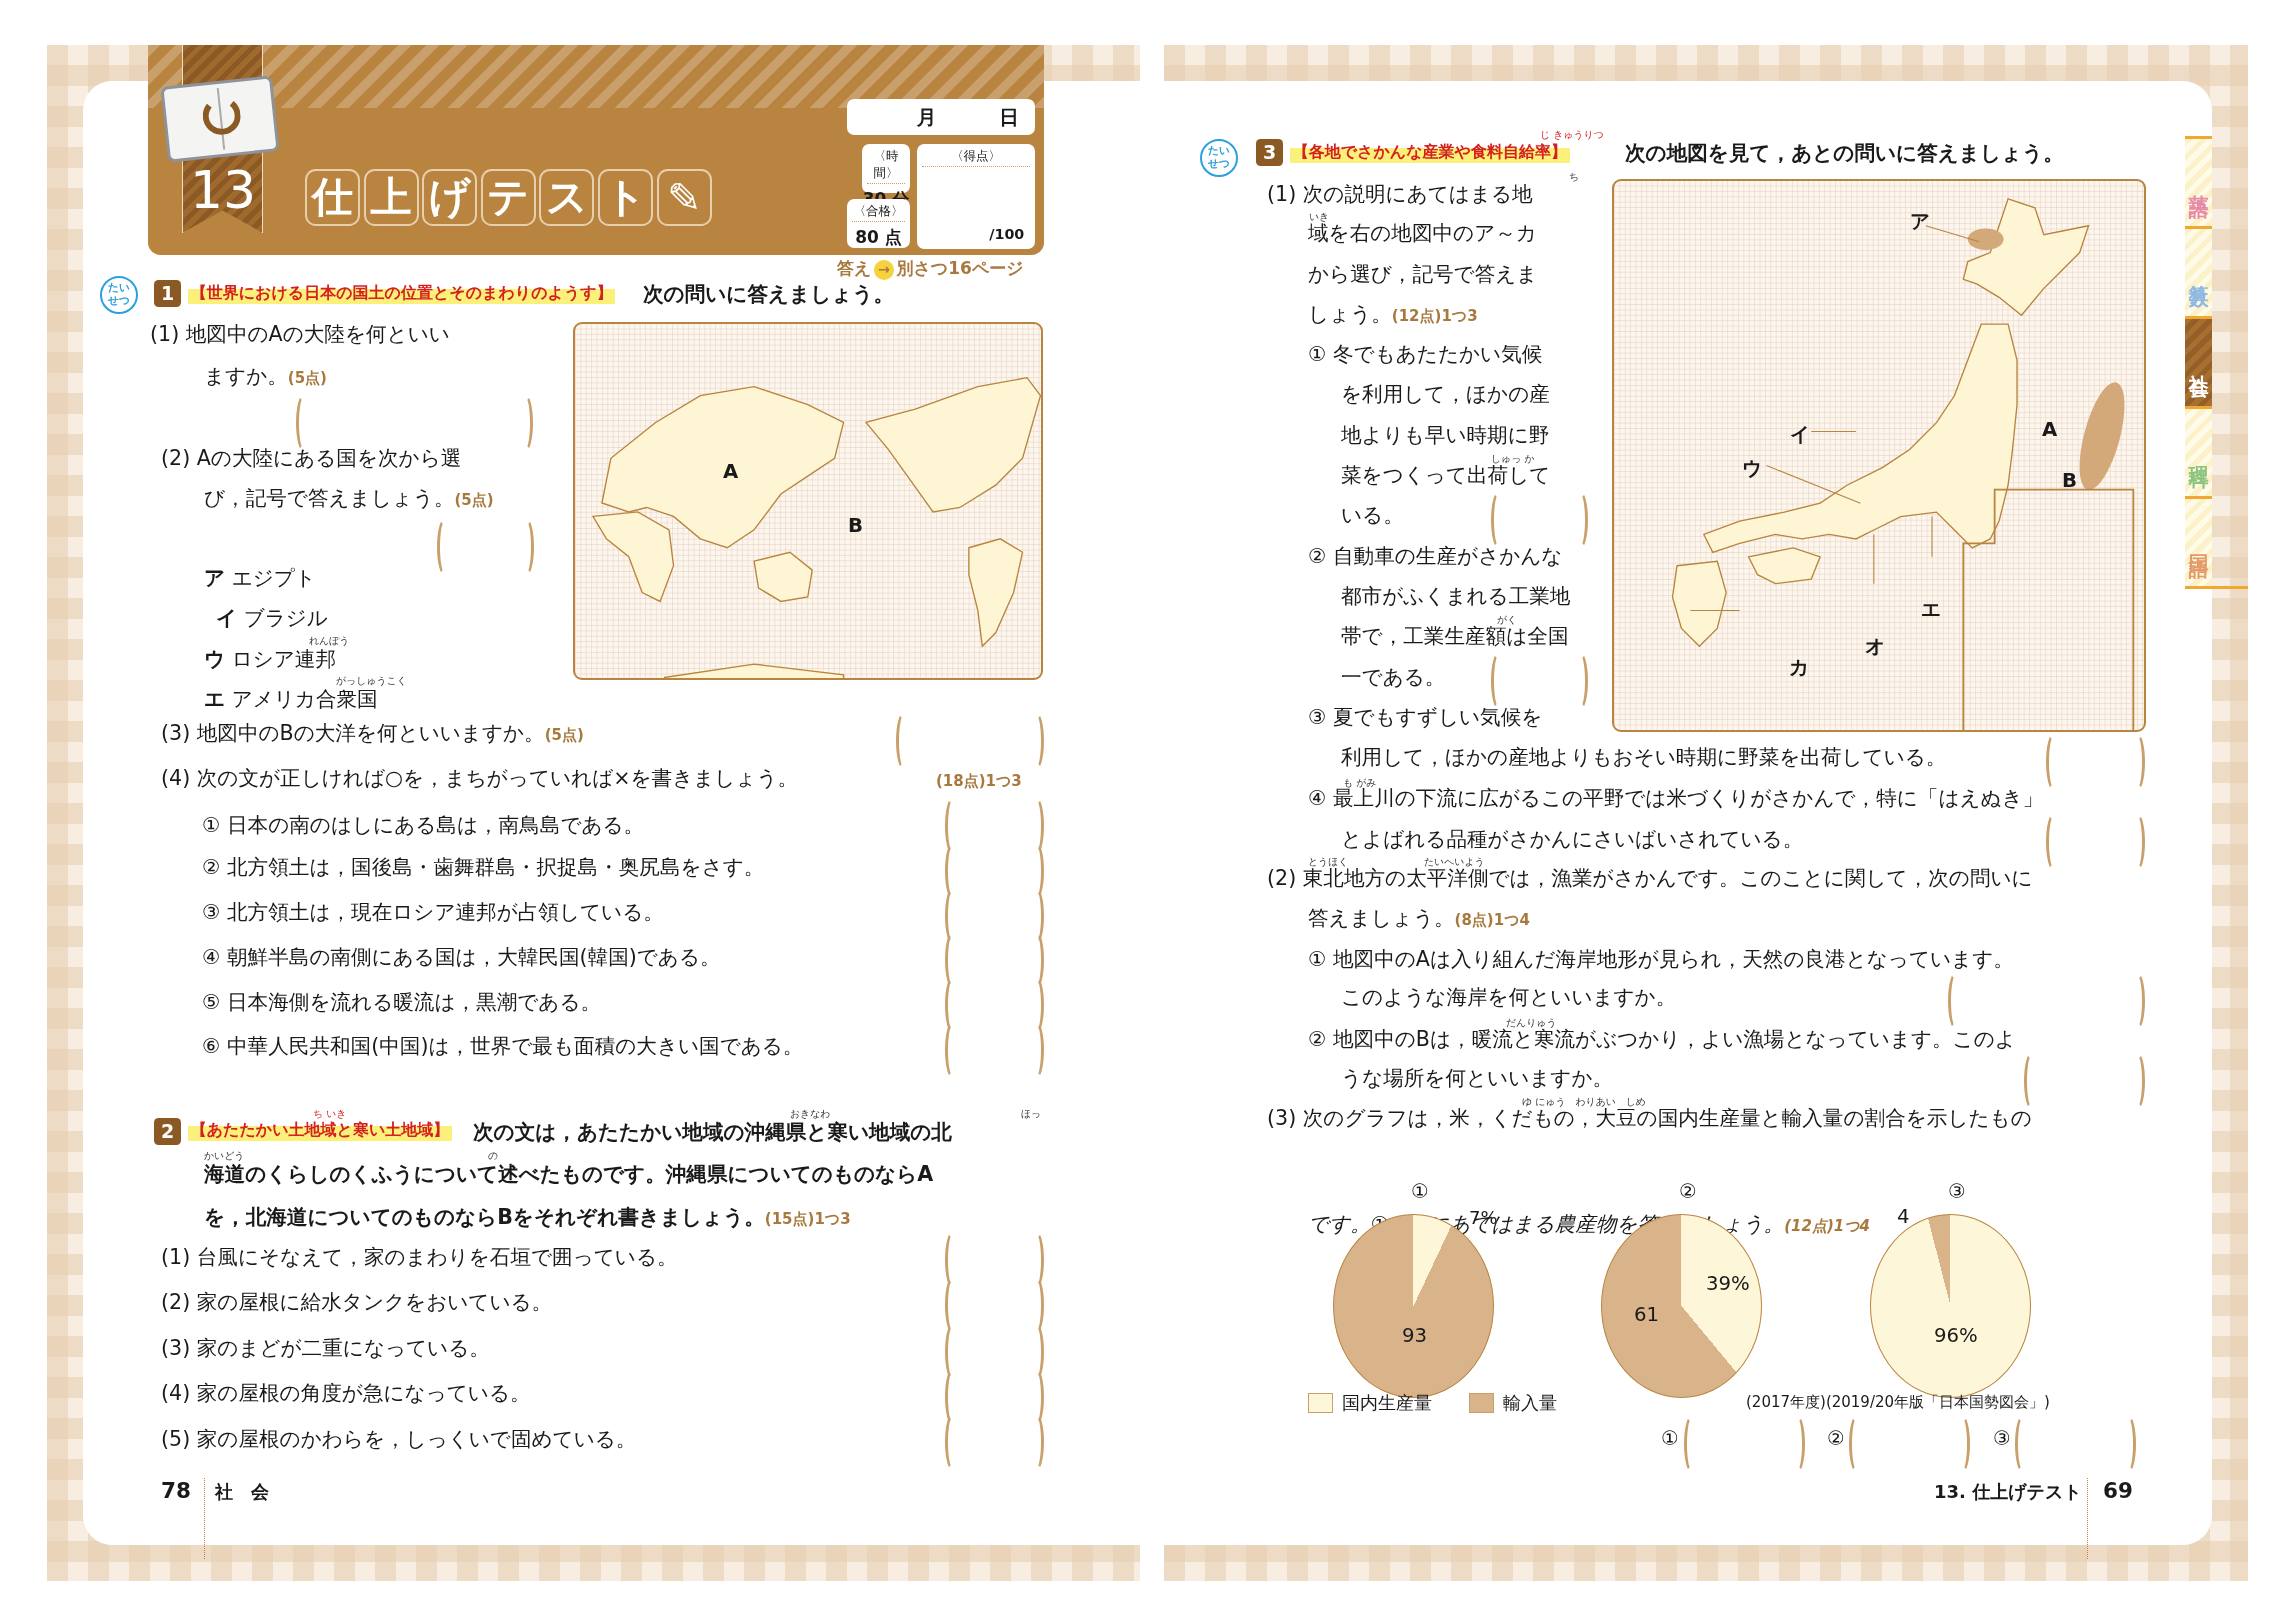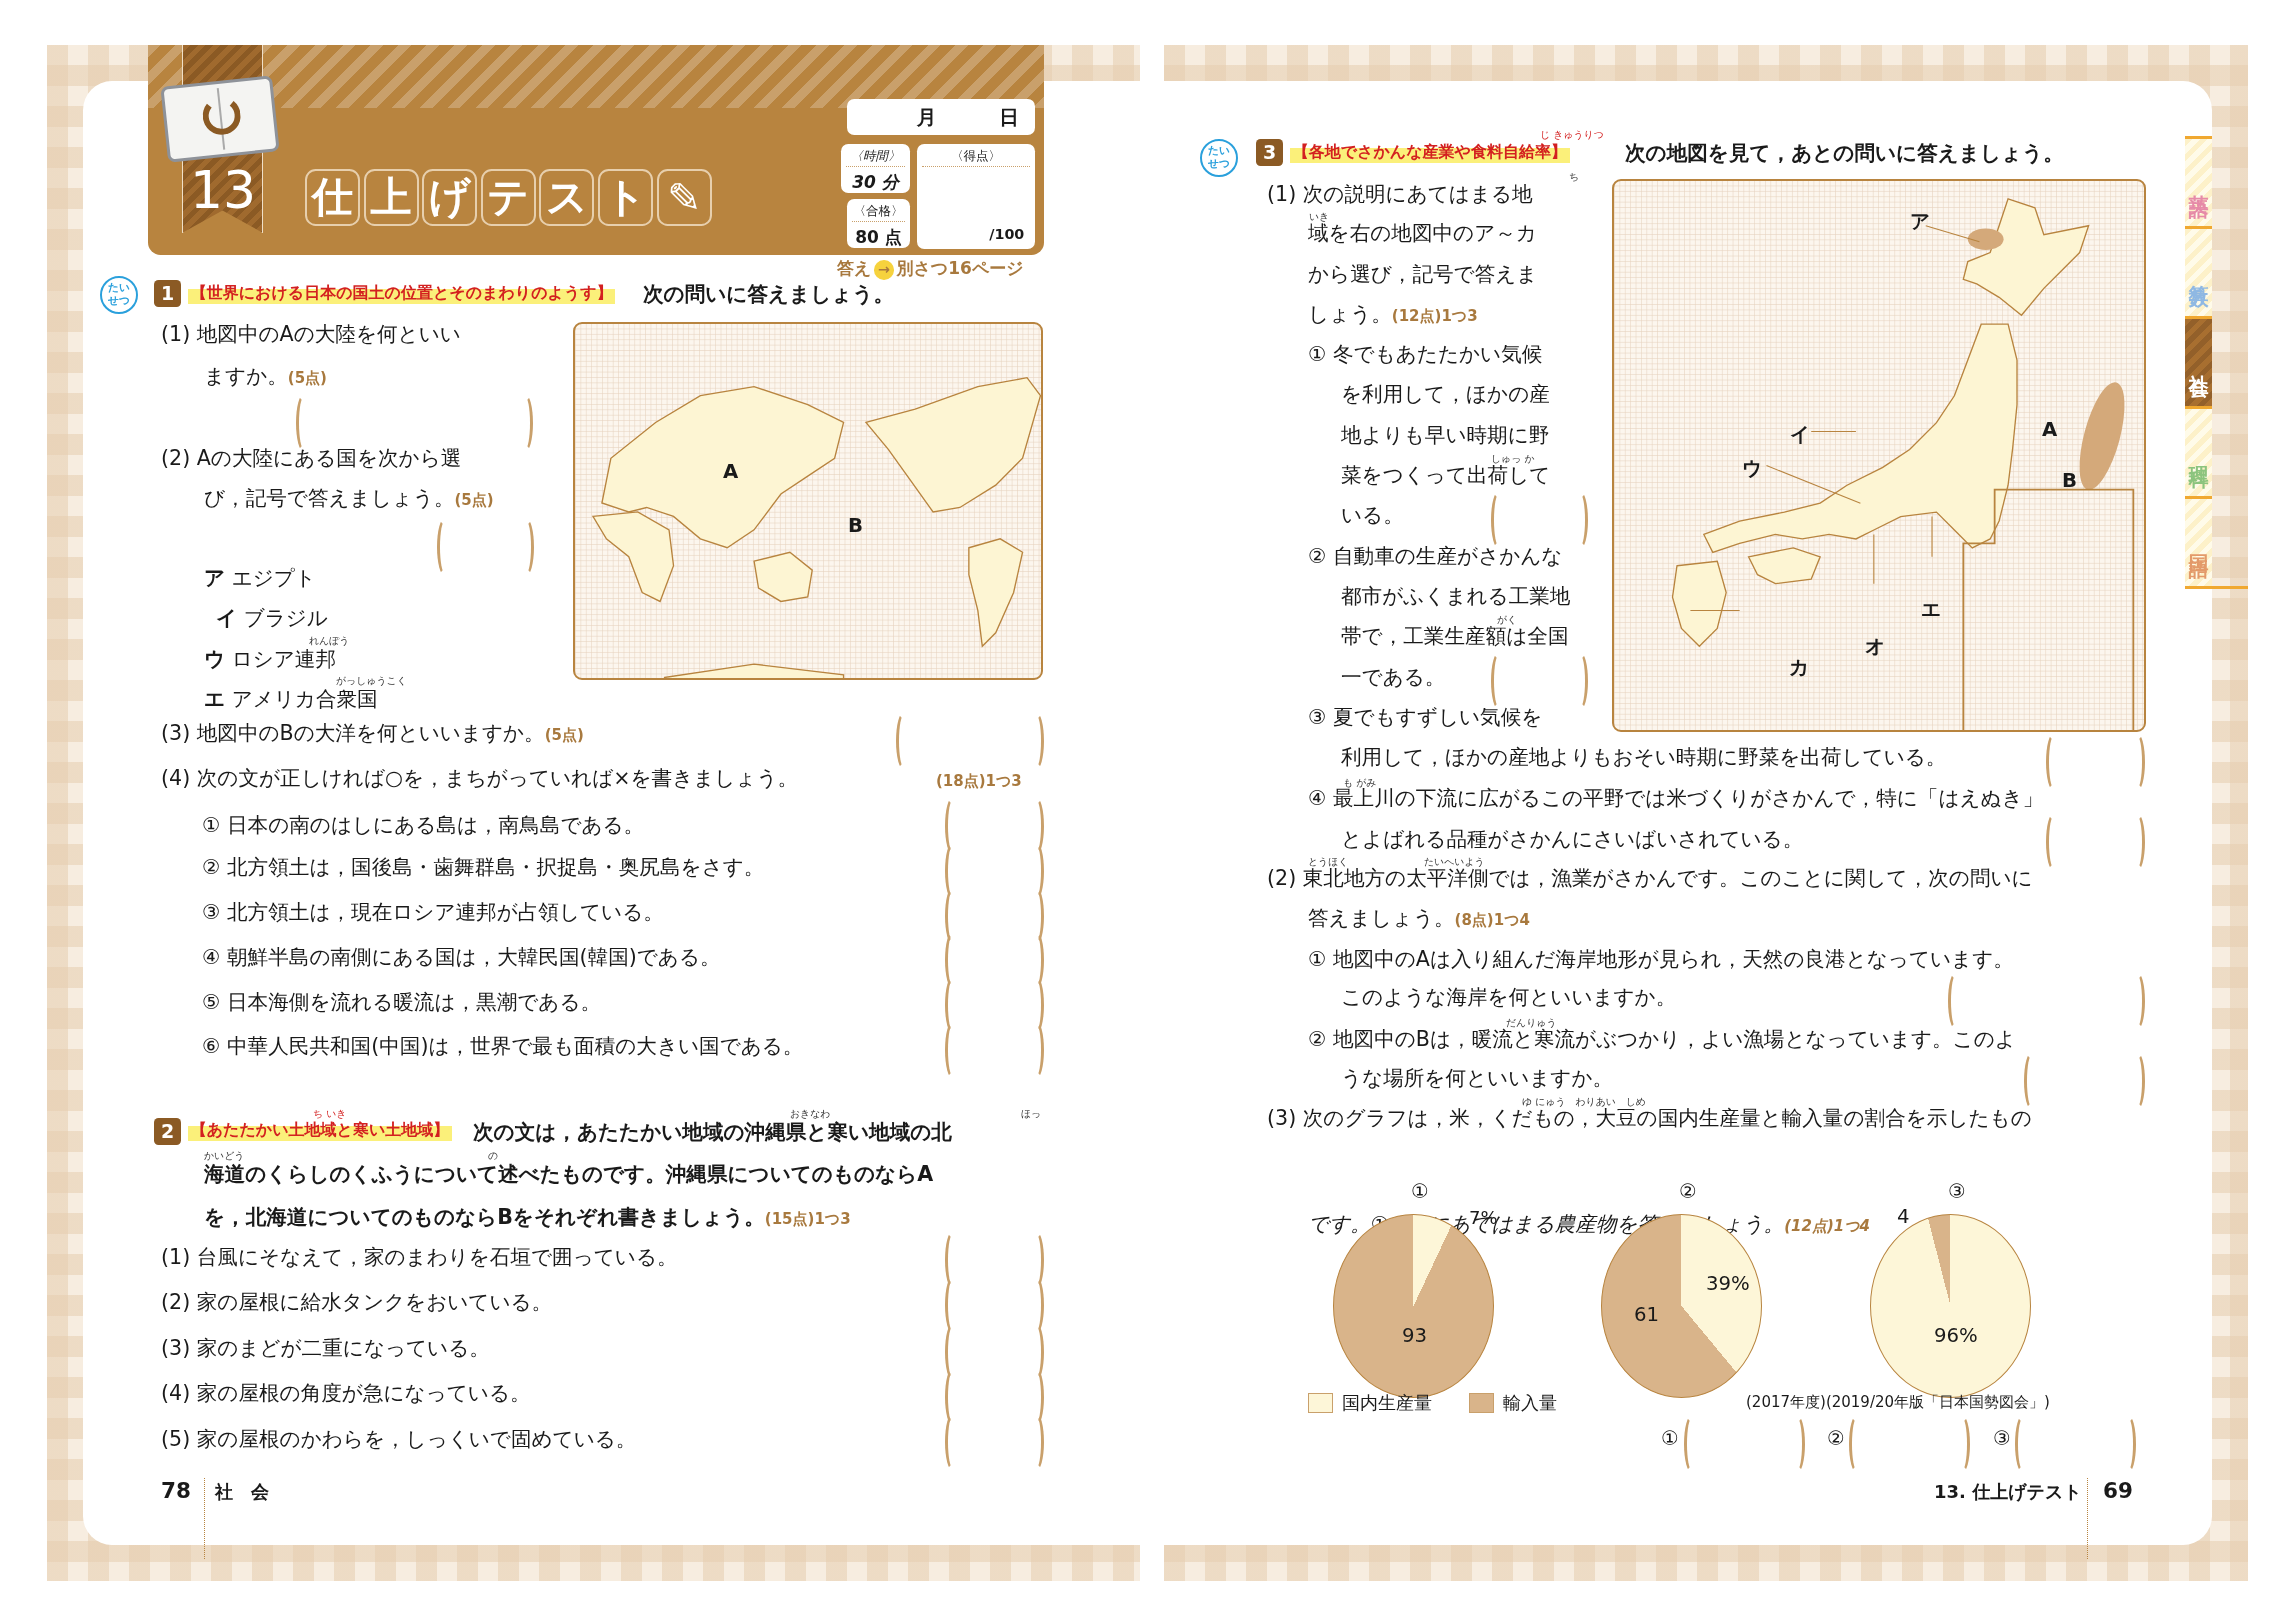--- a/index.html
+++ b/index.html
@@ -48,21 +48,21 @@
   }
   .title-row { position: absolute; left: 157px; top: 124px; display: flex; gap: 3.6px; }
   .title-char {
     width: 55px; height: 57px; border: 2.7px solid #e7cfad; border-radius: 10.7px;
     color: #fff; font-size: 41px; font-weight: bold; display: flex; align-items: center; justify-content: center;
   }
   .date-box { position: absolute; right: 9px; top: 54px; width: 188px; height: 36px; background: #fff; border-radius: 7.2px; display: flex; justify-content: flex-end; gap: 63px; padding-right: 16px; align-items: center; font-size: 19.7px; font-weight: bold; }
   .info-box { position: absolute; background: #fff; border-radius: 7.2px; text-align: center; font-size: 12.5px; }
   .info-box .lbl { border-bottom: 1.8px dotted #c9a06b; margin: 3.6px 5.4px; padding-bottom: 1.8px; }
   .info-box .val { font-size: 17px; font-weight: bold; margin-top: 3.6px; }
-  .time-box { right: 134px; top: 99px; width: 69px; height: 49px; font-style: italic; }
+  .time-box { right: 134px; top: 99px; width: 48px; height: 49px; }
   .pass-box { right: 134px; top: 154px; width: 63px; height: 49px; }
   .score-box { right: 9px; top: 99px; width: 118px; height: 105px; }
   .score-slash { position: absolute; right: 10.7px; bottom: 7.2px; font-size: 14.3px; font-weight: bold; }
 
   .answer-ref { position: absolute; left: 837px; top: 257px; font-size: 17px; color: #a8793e; font-weight: bold; }
   .answer-ref .arrow { display: inline-block; width: 19.7px; height: 19.7px; border-radius: 50%; background: #f6d23d; color: #a8793e; text-align: center; line-height: 19.7px; font-size: 14.3px; margin: 0 2.7px; }
 
   
   .taisetsu { position: absolute; width: 38px; height: 38px; border: 2.7px solid #2aa0dc; border-radius: 50%; color: #2aa0dc; font-size: 10.7px; font-weight: bold; text-align: center; line-height: 13.4px; padding-top: 2.7px; }
   .sec-num { position: absolute; width: 27px; height: 27px; background: #8b5a24; color: #fff; border-radius: 4.5px; font-size: 19px; font-weight: bold; text-align: center; line-height: 27px; }
@@ -148,21 +148,21 @@
 
 <div class="answer-ref">
   <span>答え</span><span class="arrow">→</span><span>別さつ16ページ</span>
 </div>
 
 <div class="taisetsu" style="left:100px;top:276px;">たい せつ</div>
 <div class="sec-num" style="left:154px;top:280px;">1</div>
 <div class="sec-tag" style="left:188px;top:283px;">【世界における日本の国土の位置とそのまわりのようす】</div>
 <div class="sec-lead" style="left:643px;top:280px;">次の問いに答えましょう。</div>
 
-<div class="txt" style="left:161px;top:322px;text-align:center;"><span>(1)</span>&nbsp;<span>地図中のAの大陸を何といい</span></div>
+<div class="txt" style="left:150px;top:322px;text-align:center;"><span>(1)</span>&nbsp;<span>地図中のAの大陸を何といい</span></div>
 <div class="txt" style="left:204px;top:364px;"><span>ますか。</span><span class="pts">(5点)</span></div>
 <div class="paren" style="left:296px;top:394px;width:237px;"></div>
 
 <div class="txt" style="left:161px;top:446px;"><span>(2)</span>&nbsp;<span>Aの大陸にある国を次から選</span></div>
 <div class="txt" style="left:204px;top:486px;"><span>び，記号で答えましょう。</span><span class="pts">(5点)</span></div>
 <div class="paren" style="left:437px;top:518px;width:97px;"></div>
 
 <div class="txt" style="left:204px;top:566px;"><span class="bold">ア</span>&nbsp;<span>エジプト</span></div>
 <div class="txt" style="left:216px;top:606px;"><span class="bold">イ</span>&nbsp;<span>ブラジル</span></div>
 <div class="ruby" style="left:309px;top:634px;">れんぽう</div>

